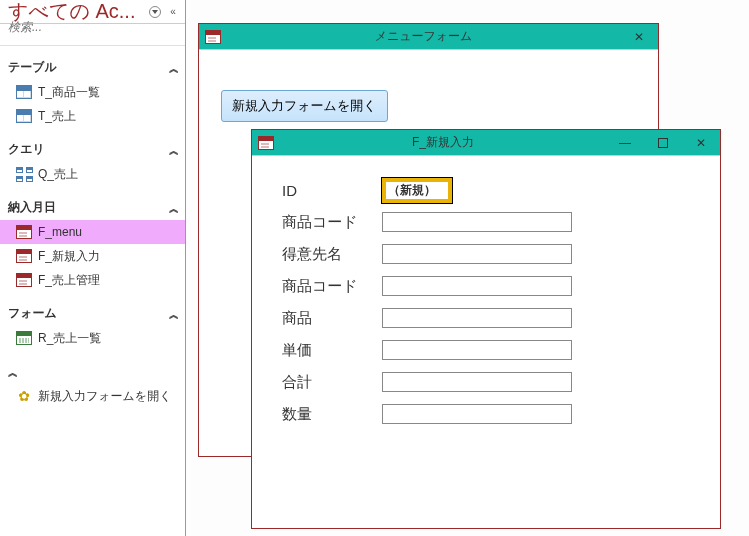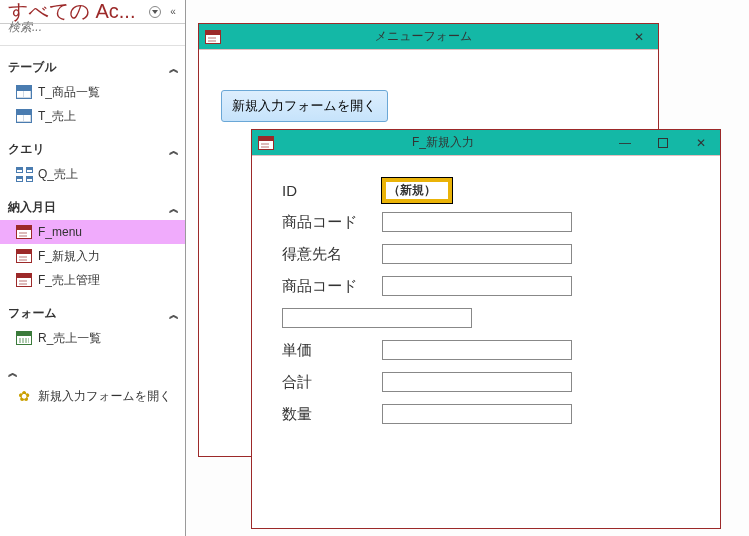--- a/index.html
+++ b/index.html
@@ -436,20 +436,21 @@
       </div>
       <div class="field-row">
         <span class="field-label">得意先名</span>
         <input class="field-input" style="">
       </div>
       <div class="field-row">
         <span class="field-label">商品コード</span>
         <input class="field-input" style="">
       </div>
       <div class="field-row">
+        <span class="field-label">商品</span>
         <input class="field-input" style="">
       </div>
       <div class="field-row">
         <span class="field-label">単価</span>
         <input class="field-input" style="">
       </div>
       <div class="field-row">
         <span class="field-label">合計</span>
         <input class="field-input" style="">
       </div>

